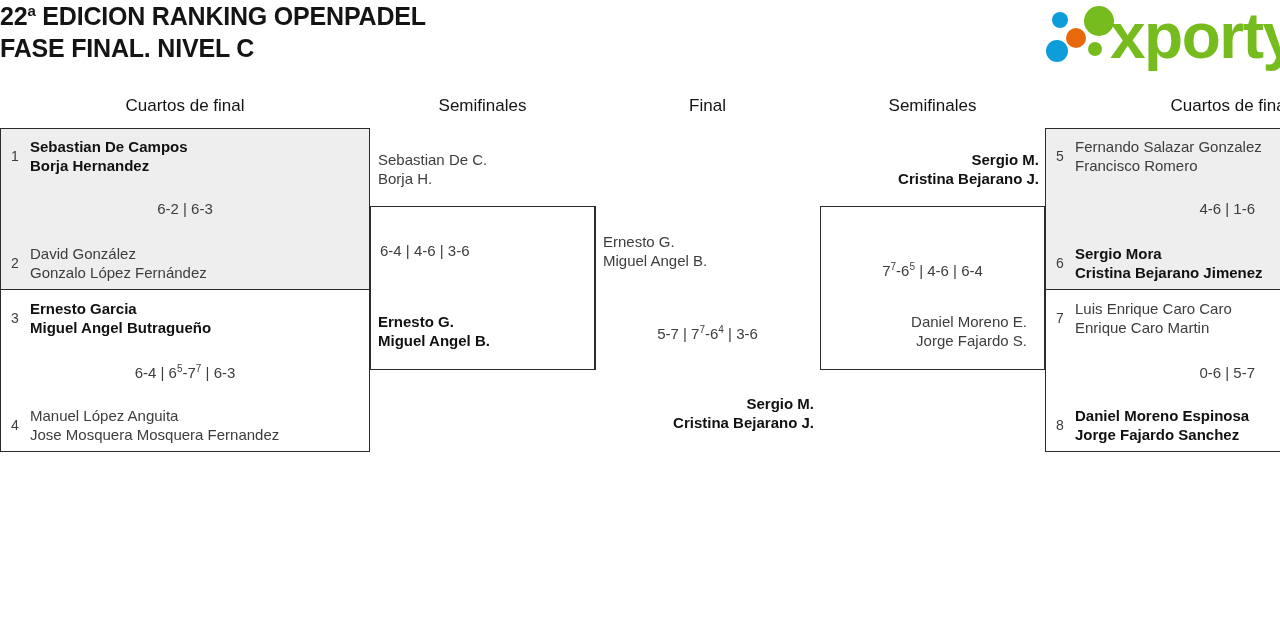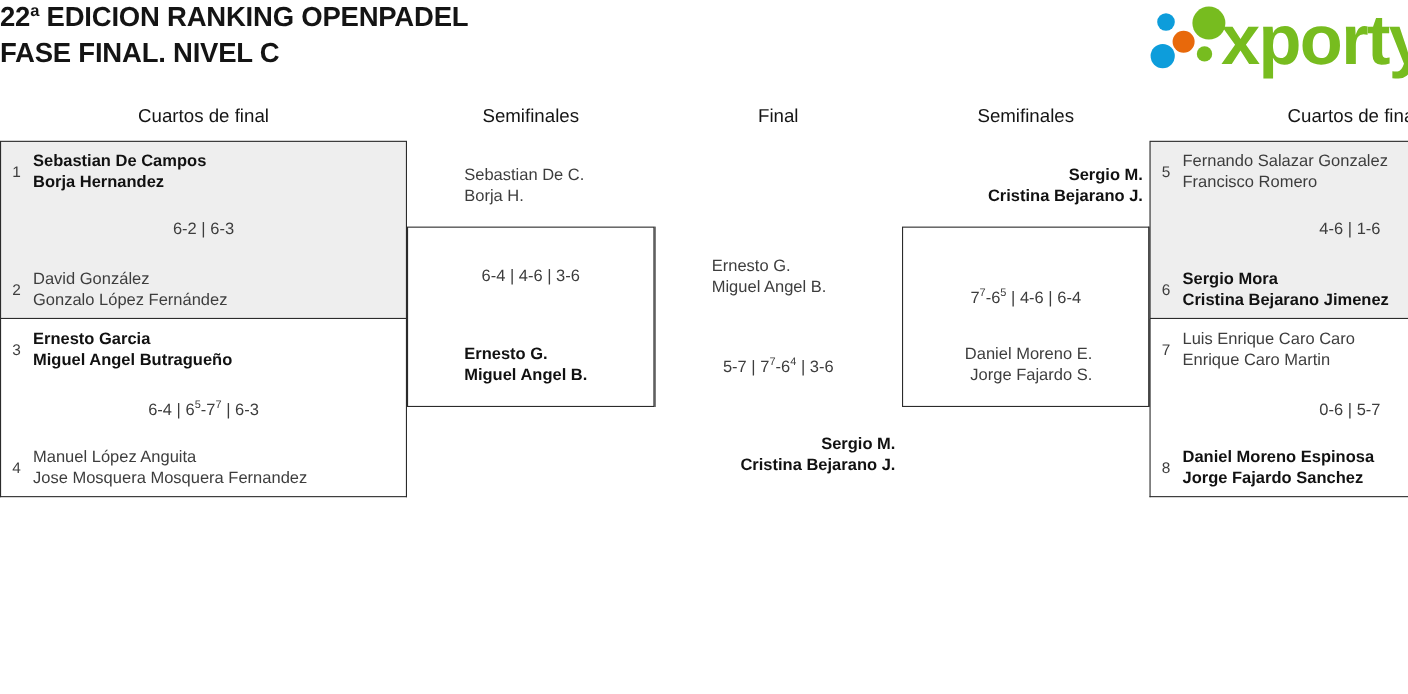--- a/index.html
+++ b/index.html
@@ -90,21 +90,21 @@
   .team.winner { font-weight: 700; color: #111111; }
   .team .seed {
     position: absolute;
     font-size: 14px;
     color: #3d3d3d;
     font-weight: 400;
     width: 22px;
     text-align: center;
   }
   .team.winner .seed { font-weight: 400; color: #3d3d3d; }
-  .team .names { display: block; margin-left: 44px; }
+  .team .names { display: block; }
 
   
   .score {
     position: absolute;
     font-size: 15px;
     line-height: 19px;
     color: #3d3d3d;
     white-space: nowrap;
   }
   .score sup { font-size: 10px; vertical-align: super; line-height: 0; }
@@ -127,24 +127,24 @@
   .t-qf4-b { left: 1053px; top: 406px; }
   .t-qf3-a .names, .t-qf3-b .names, .t-qf4-a .names, .t-qf4-b .names { margin-left: 22px; }
   .t-qf3-a .seed, .t-qf3-b .seed, .t-qf4-a .seed, .t-qf4-b .seed { left: -4px; top: 10px; }
 
   .s-qf3 { left: 1045px; top: 199px; width: 210px; text-align: right; }
   .s-qf4 { left: 1045px; top: 363px; width: 210px; text-align: right; }
 
   
   .t-sf1-a { left: 378px; top: 150px; }
   .t-sf1-b { left: 378px; top: 312px; }
-  .s-sf1   { left: 380px; top: 241px; width: 205px; text-align: center; }
+  .s-sf1   { left: 380px; top: 241px; width: 205px; }
 
   .t-sf2-a { left: 820px; top: 150px; width: 219px; text-align: right; }
-  .t-sf2-b { left: 774px; top: 312px; width: 219px; text-align: right; }
+  .t-sf2-b { left: 808px; top: 312px; width: 219px; text-align: right; }
   .s-sf2   { left: 830px; top: 241px; width: 205px; text-align: center; margin-top: 20px; }
 
   
   .t-fin-a { left: 603px; top: 232px; }
   .t-fin-b { left: 600px; top: 394px; width: 214px; text-align: right; }
   .s-fin   { left: 605px; top: 324px; width: 205px; text-align: center; }
 </style>
 </head>
 <body>
 

